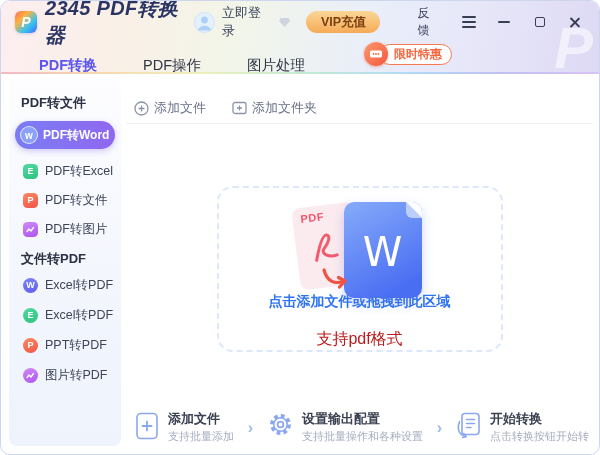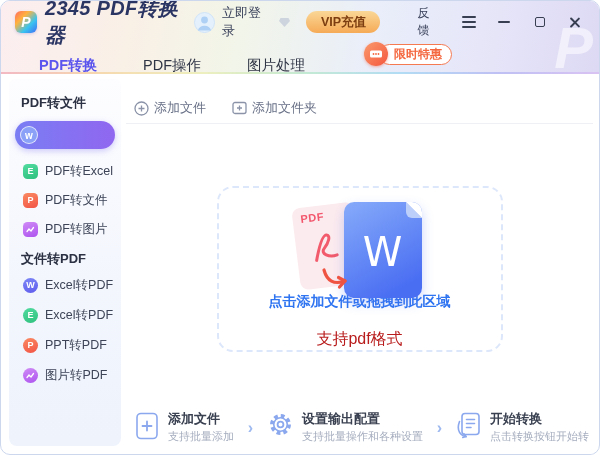--- a/index.html
+++ b/index.html
@@ -172,20 +172,21 @@
     </div>
   </div>
 
   <div class="rainbow"></div>
 
   <div class="sidebar">
     <div class="side-header">PDF转文件</div>
 
     <div class="side-pill">
       <span class="mini">w</span>
+      <span class="lbl">PDF转Word</span>
     </div>
 
     <div class="side-item">
       <span class="ic green">E</span>
       <span class="lbl">PDF转Excel</span>
     </div>
     <div class="side-item">
       <span class="ic red">P</span>
       <span class="lbl">PDF转文件</span>
     </div>

